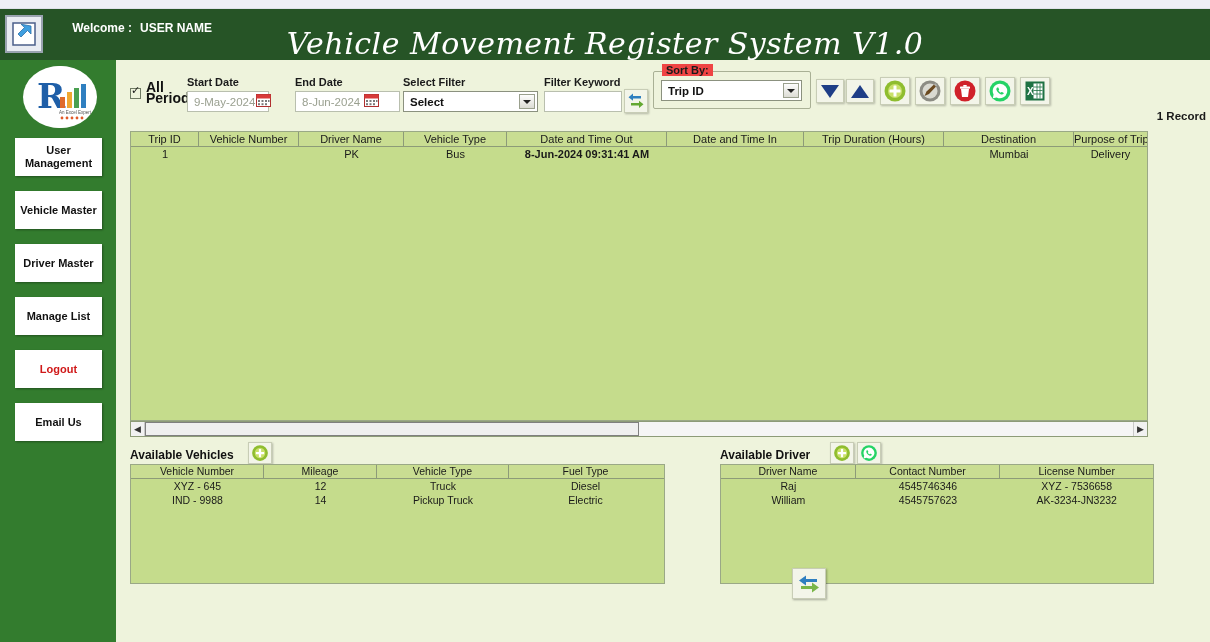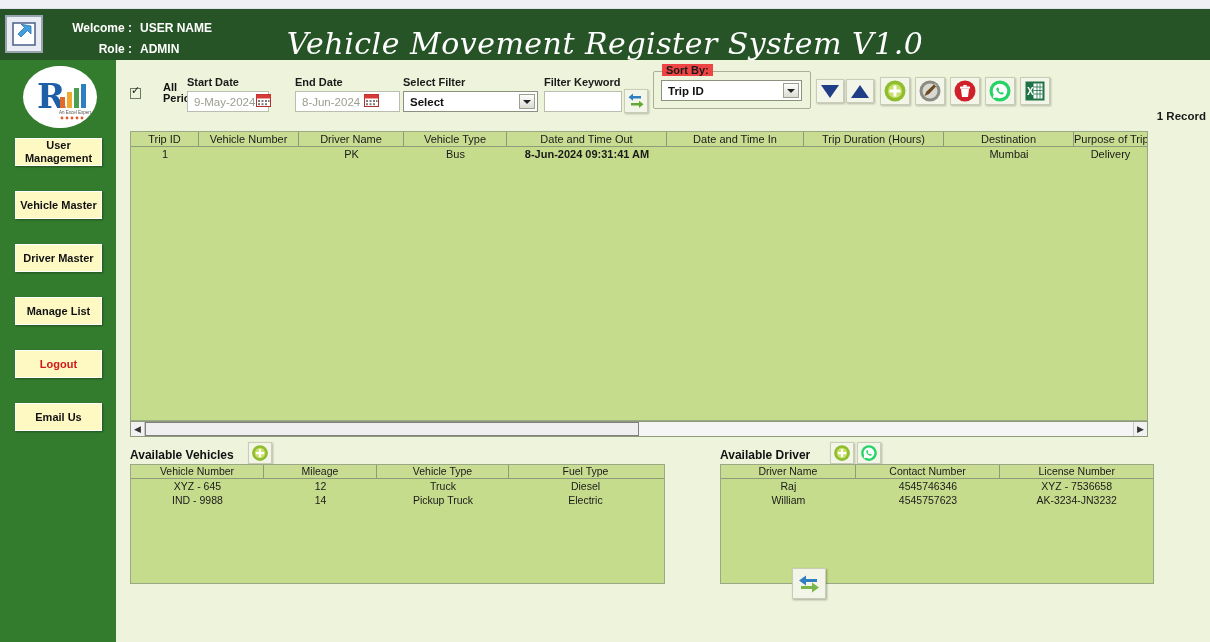--- a/index.html
+++ b/index.html
@@ -60,22 +60,22 @@
     background: #337c2e;
   }
   .logo {
     position: absolute; left: 23px; top: 6px;
     width: 74px; height: 62px;
     border-radius: 50%;
     background: #ffffff;
     overflow: hidden;
   }
   .nav-btn {
-    position: absolute; left: 15px; width: 87px; height: 28px;
-    background: #fef9c3;
+    position: absolute; left: 15px; width: 87px; height: 38px;
+    background: #ffffff;
     border: 1px solid #ffffff;
     box-shadow: 1px 1px 2px rgba(0,0,0,0.35);
     display: flex; align-items: center; justify-content: center;
     text-align: center;
     font-size: 11px; font-weight: bold;
     color: #111111;
     line-height: 13px;
     cursor: pointer;
   }
   .nav-btn.logout { color: #d01919; }
@@ -96,21 +96,21 @@
   .chk-wrap { position: absolute; left: 14px; top: 22px; display: flex; align-items: center; }
   .chk-box {
     width: 11px; height: 11px; background: #eef3dc;
     border: 1px solid #6f7a63; position: relative; cursor: pointer;
   }
   .chk-box::after {
     content: "✓"; position: absolute; left: 0px; top: -4px;
     font-size: 11px; color: #1a1a1a; line-height: 11px;
   }
   .chk-text {
-    margin-left: 22px; font-size: 11px; font-weight: bold; color: #111;
+    margin-left: 5px; font-size: 14px; font-weight: bold; color: #111;
     line-height: 11px; width: 42px;
   }
   .date-input, .text-input {
     position: absolute;
     background: #ffffff;
     border: 1px solid #b9bfae;
     font-size: 11.5px;
     color: #9aa090;
     padding: 0 6px;
     display: flex; align-items: center;
@@ -274,23 +274,20 @@
       <svg width="26" height="26" viewBox="0 0 26 26">
         <rect x="2" y="2" width="22" height="22" fill="#ffffff" stroke="#4b5f8a" stroke-width="1.5"></rect>
         <path d="M20 5 L20 13 L16.5 9.5 L10 16 L7 13 L13.5 6.5 L10 3.2 Z" fill="#3f9fe0"></path>
         <path d="M20 5 L20 13 L16.5 9.5 L10 16 L7 13 L13.5 6.5 L10 3.2 Z" fill="none" stroke="#2b6ea8" stroke-width="0.8"></path>
       </svg>
     </div>
 
     <div class="welcome-block">
       <div class="welcome-row">
         <span class="lbl">Welcome :</span><span class="val">USER NAME</span>
-      </div>
-      <div class="welcome-row">
-        <span class="lbl">Role :</span><span class="val">ADMIN</span>
       </div>
     </div>
 
     <div class="app-title">Vehicle Movement Register System V1.0</div>
   </div>
 
   <div class="sidebar">
     <div class="logo">
       <svg width="74" height="62" viewBox="0 0 74 62">
         <circle cx="37" cy="31" r="31" fill="#ffffff"></circle>

